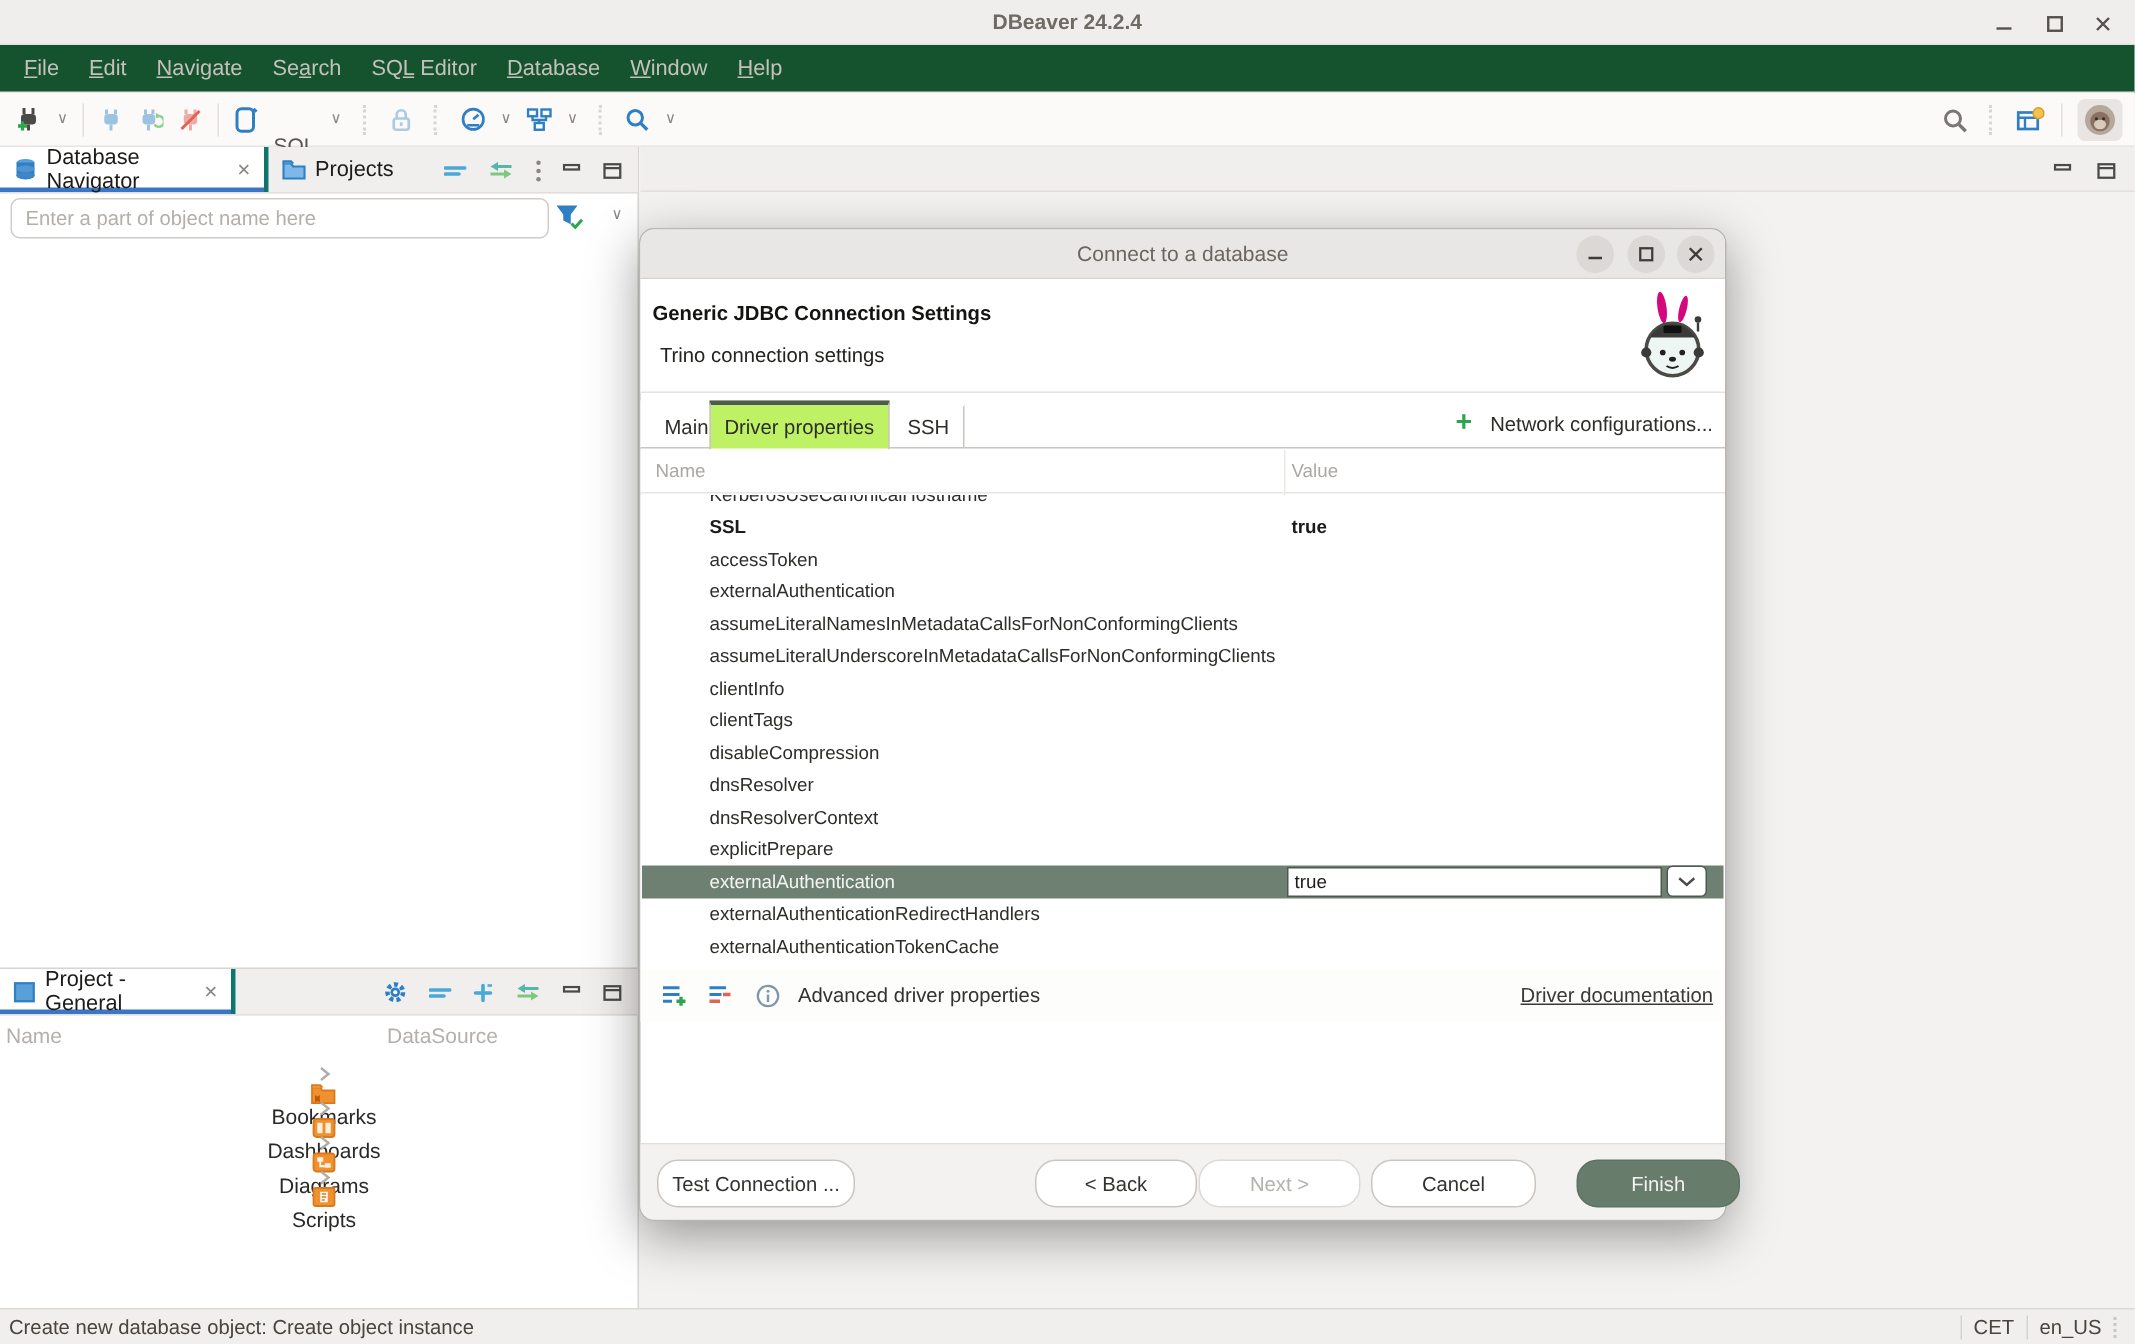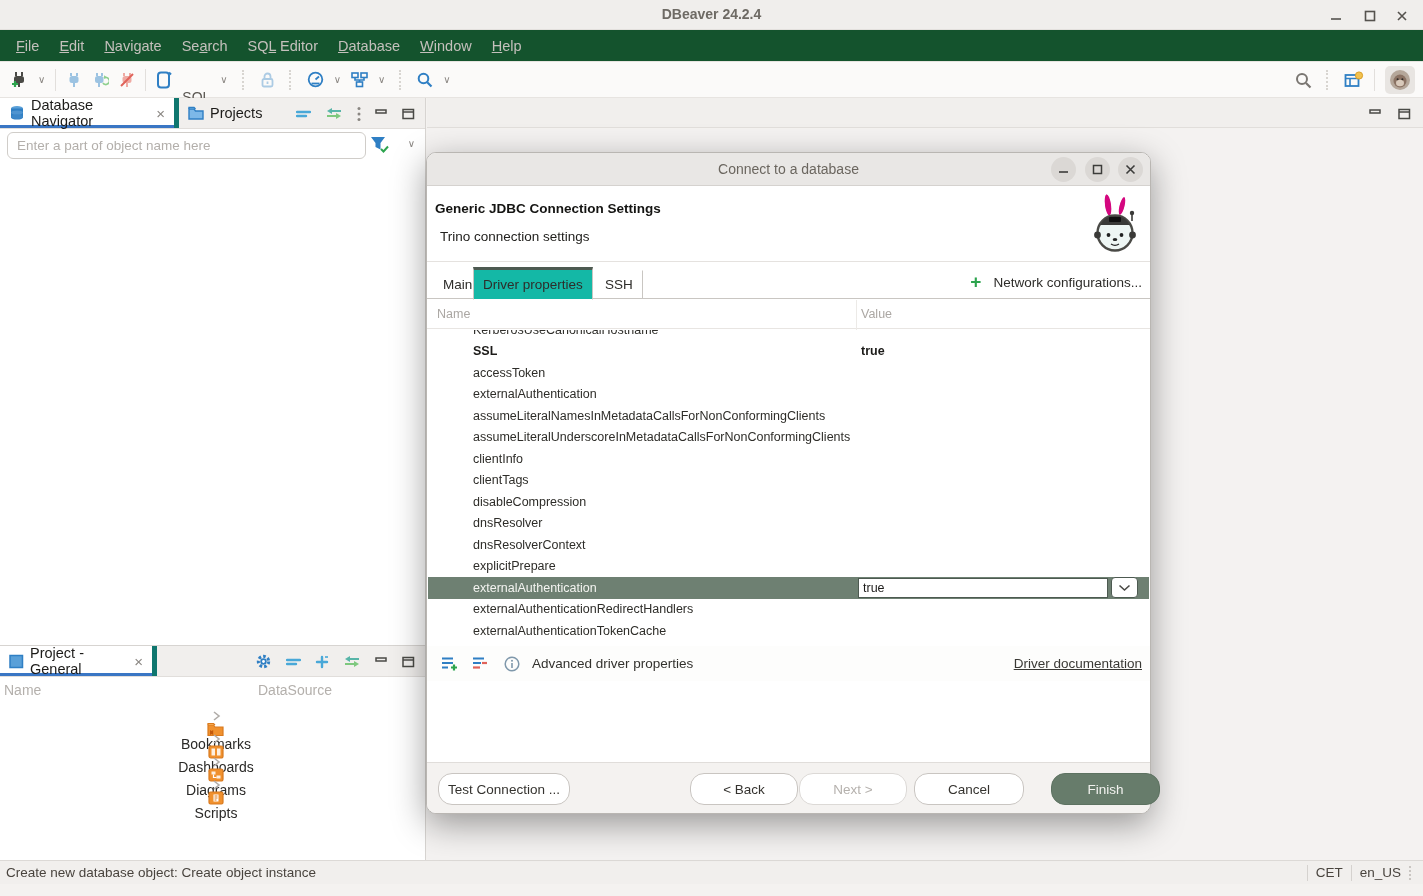--- a/index.html
+++ b/index.html
@@ -32,21 +32,21 @@
   #tb-right { position:absolute; right:8px; top:62px; height:36px; display:flex; align-items:center; gap:10px; }
   .avatar-wrap { width:30px; height:28px; background:#e8e5e2; border-radius:5px;
     display:flex; align-items:center; justify-content:center; }
 
   
   #nav-panel { position:absolute; left:0; top:98px; width:426px; height:547px;
     background:#fff; border-right:1px solid #d7d4d1; }
   .tabstrip { position:absolute; left:0; top:0; right:0; height:31px;
     background:#f1efed; border-bottom:1px solid #e1dedb; display:flex; }
   .etab { display:flex; align-items:center; gap:6px; padding:0 9px; font-size:14.5px; color:#1c1b19; }
-  .etab.active { background:#fff; border-right:5px solid #0f766e; box-shadow:inset 0 -3px 0 #3a76c4; }
+  .etab.active { background:#fff; border-right:3px solid #0f766e; box-shadow:inset 0 -3px 0 #3a76c4; }
   .etab .close { color:#8a8682; font-size:15px; margin-left:2px; }
   .striptools { position:absolute; top:0; height:31px; right:4px; display:flex; align-items:center; gap:14px; }
 
   #nav-search { position:absolute; left:7px; top:34px; width:359px; height:27px;
     border:1px solid #d0cdc9; border-radius:6px; background:#fff; font-size:13.5px;
     padding:0 9px; color:#45423e; outline:none; }
   #nav-search::placeholder { color:#b3afab; }
   #nav-filter { position:absolute; right:36px; top:38px; }
   #nav-filter-chev { position:absolute; right:10px; top:40px; }
 
@@ -57,21 +57,21 @@
   .treerow .tchev { margin-left:8px; }
   .treerow .ticon { margin-left:6px; }
   .treerow .tlabel { margin-left:7px; font-size:14px; color:#2a2927; }
 
   
   #editor-strip { position:absolute; left:427px; top:98px; right:0; height:30px;
     background:#f1efed; border-bottom:1px solid #e1dedb; }
   #editor-area { position:absolute; left:427px; top:129px; right:0; bottom:24px; background:#f4f2f1; }
 
   
-  #statusbar { position:absolute; left:0; bottom:12px; width:1423px; height:24px;
+  #statusbar { position:absolute; left:0; bottom:0; width:1423px; height:24px;
     background:#f1efed; border-top:1px solid #dcd9d6; display:flex; align-items:center; }
   #status-msg { font-size:13.5px; color:#49443e; padding-left:6px; }
   #status-right { position:absolute; right:10px; display:flex; align-items:center; height:24px; }
   .stsep { width:1px; height:16px; background:#d5d2cf; margin:0 8px; }
   .stitem { font-size:13.5px; color:#49443e; }
   .grip { width:4px; height:14px; border-left:2px dotted #c9c5c1; margin-left:8px; }
 
   
   #dialog { position:absolute; left:426px; top:152px; width:725px; height:662px;
     background:#fff; border-radius:10px; box-shadow:0 10px 34px rgba(0,0,0,.38);
@@ -86,21 +86,21 @@
   #dlg-head { position:absolute; left:0; top:33px; right:0; height:76px; background:#fff;
     border-bottom:1px solid #e5e2df; }
   #dlg-heading { position:absolute; left:8px; top:15px; font-size:13.5px; font-weight:bold; color:#141412; }
   #dlg-subheading { position:absolute; left:13px; top:43px; font-size:13.5px; color:#23221f; }
   #mascot { position:absolute; right:12px; top:5px; }
 
   #dlg-tabs { position:absolute; left:0; top:114px; right:0; height:32px; background:#fff;
     border-bottom:1px solid #c9c6c2; }
   .dtab { position:absolute; top:3px; height:29px; display:flex; align-items:center;
     padding:0 9px; font-size:13.5px; color:#2e2d2a; border:1px solid transparent; }
-  .dtab.active { background:#14b8a6; border:1px solid #c9c6c2; border-top:3px solid #4d5a51;
+  .dtab.active { background:#bef264; border:1px solid #c9c6c2; border-top:3px solid #4d5a51;
     border-bottom:1px solid #fff; top:0; height:33px; }
   .dtab.side { border-right:1px solid #c9c6c2; }
   #netcfg { position:absolute; right:8px; top:6px; display:flex; align-items:center; gap:12px; }
   #netcfg .plus { color:#2da44e; font-size:19px; font-weight:bold; line-height:18px; }
   #netcfg .lbl { font-size:13.5px; color:#2e2d2a; }
 
   #dlg-grid-hdr { position:absolute; left:0; top:147px; right:0; height:29px; background:#fff;
     border-bottom:1px solid #e8e5e2; }
   #dlg-grid-hdr .h { position:absolute; top:7px; font-size:12.5px; color:#aba7a3; }
   #col-divider { position:absolute; left:429px; top:147px; width:1px; height:335px; background:#eceae7; }

